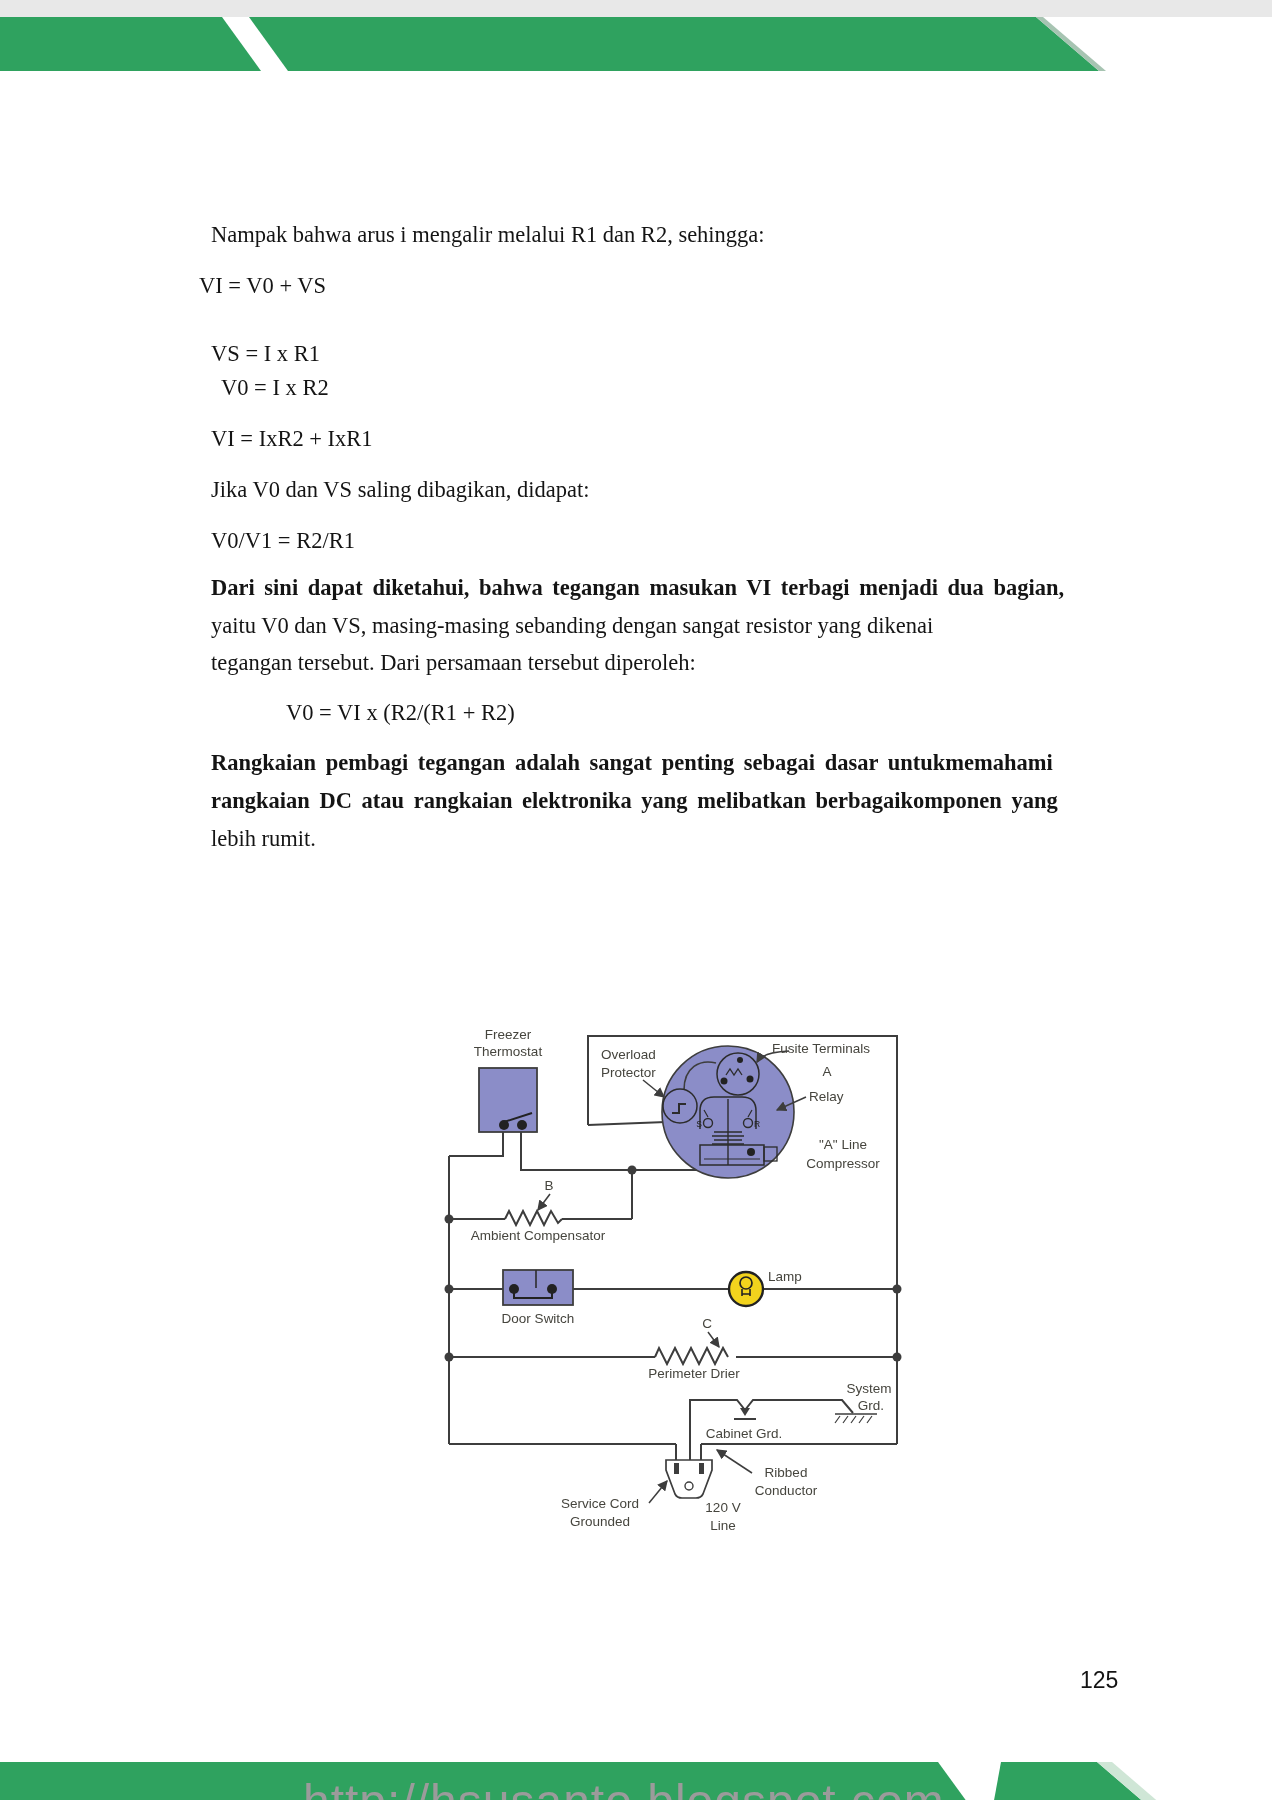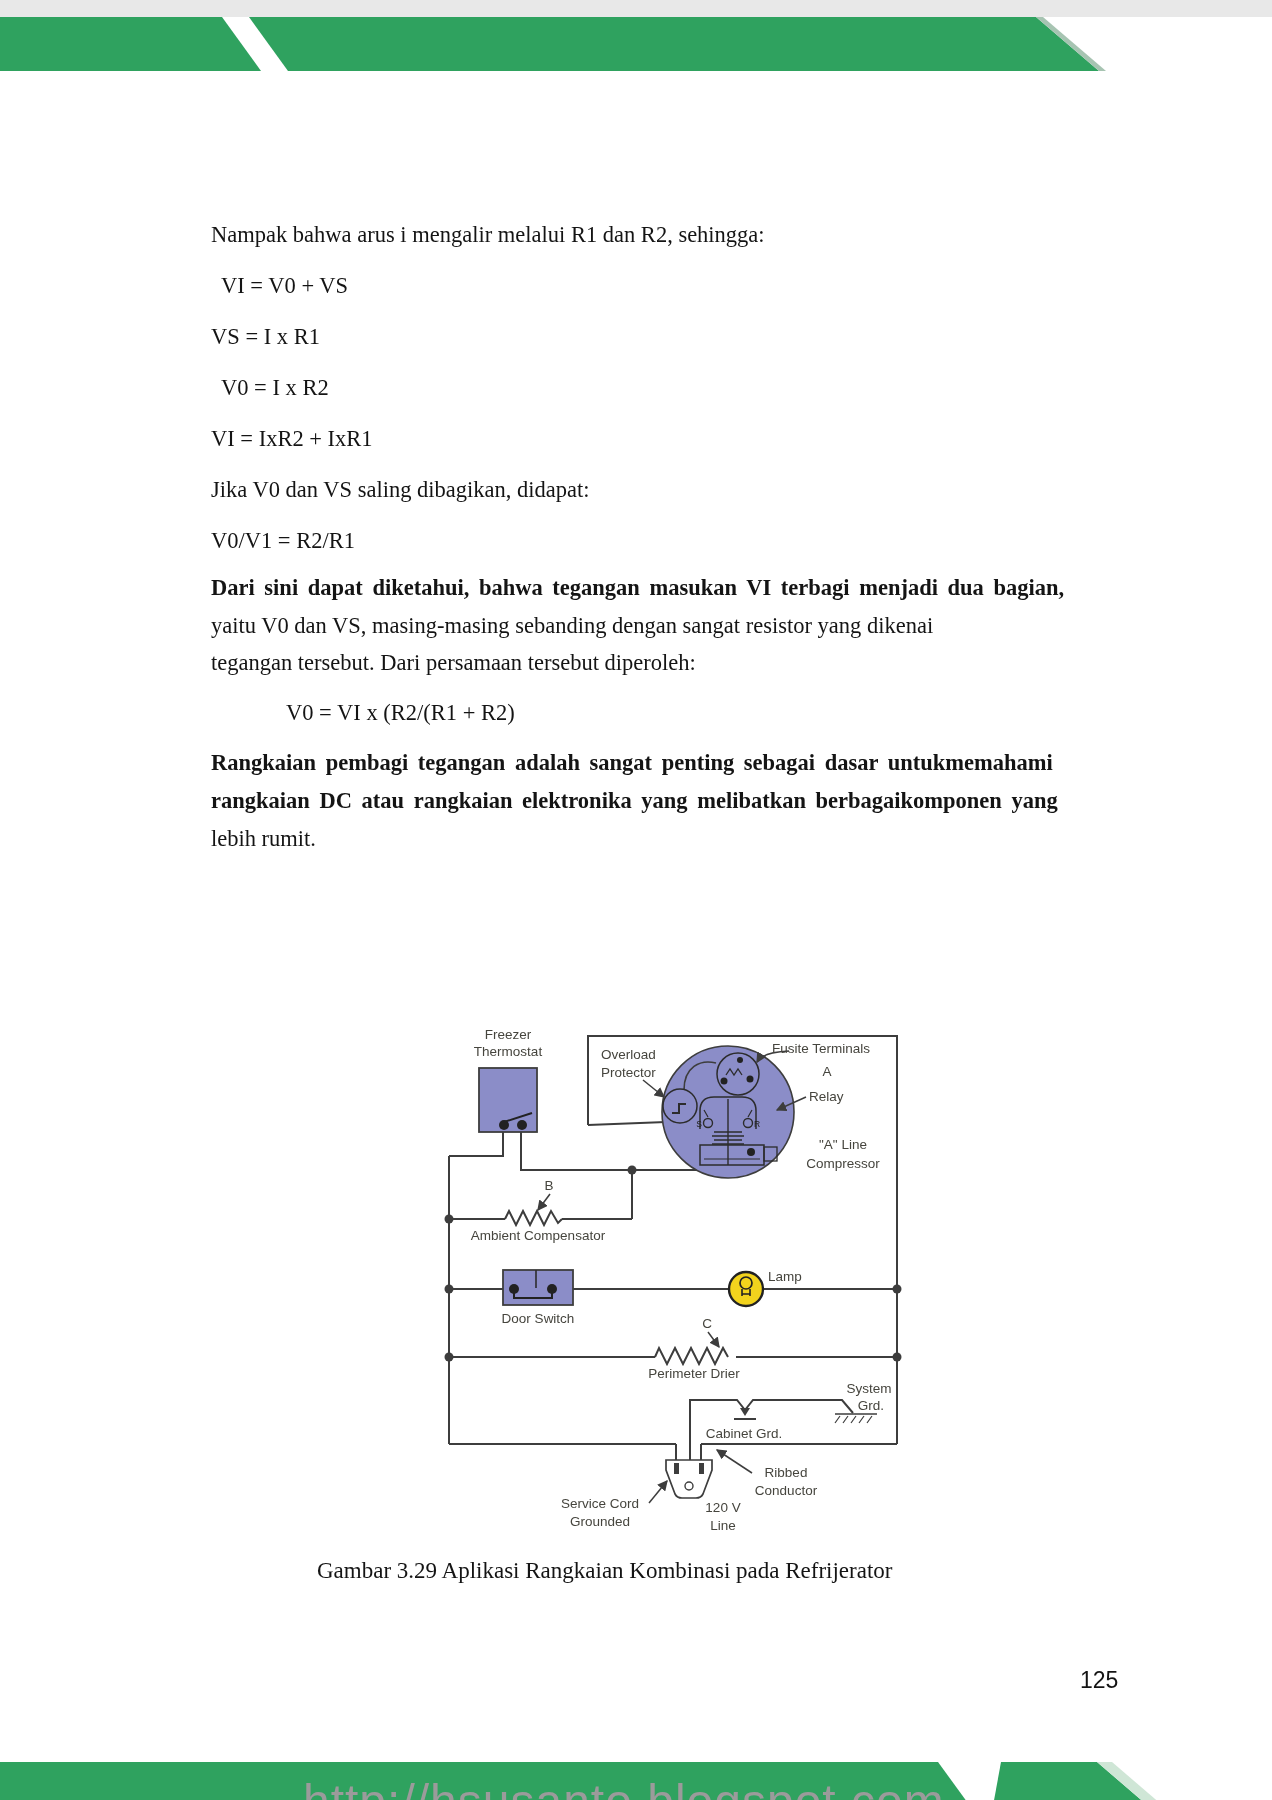--- a/index.html
+++ b/index.html
@@ -27,22 +27,22 @@
 <div class="page">
 
   <svg class="band band-top" width="1272" height="56" viewBox="0 0 1272 56">
     <polygon points="0,0 222,0 261,54 0,54" style="fill:var(--band_green)"></polygon>
     <polygon points="249,0 1036,0 1099,54 288,54" style="fill:var(--band_green)"></polygon>
     <polygon points="1036,0 1043,0 1106,54 1099,54" style="fill:var(--band_edge)"></polygon>
   </svg>
 
   <div>
     <div class="bline" style="left:211px;top:205px">Nampak bahwa arus i mengalir melalui R1 dan R2, sehingga:</div>
-    <div class="bline" style="left:221px;top:256px">VI = V0 + VS</div>
-    <div class="bline" style="left:211px;top:307px">VS = I x R1</div>
+    <div class="bline" style="left:199px;top:256px">VI = V0 + VS</div>
+    <div class="bline" style="left:211px;top:324px">VS = I x R1</div>
     <div class="bline" style="left:221px;top:358px">V0 = I x R2</div>
     <div class="bline" style="left:211px;top:409px">VI = IxR2 + IxR1</div>
     <div class="bline" style="left:211px;top:460px">Jika V0 dan VS saling dibagikan, didapat:</div>
     <div class="bline" style="left:211px;top:511px">V0/V1 = R2/R1</div>
     <div class="bline ws" style="left:211px;top:558px">Dari sini dapat diketahui, bahwa tegangan masukan VI terbagi menjadi dua bagian,</div>
     <div class="bline" style="left:211px;top:596px">yaitu V0 dan VS, masing-masing sebanding dengan sangat resistor yang dikenai</div>
     <div class="bline" style="left:211px;top:633px">tegangan tersebut. Dari persamaan tersebut diperoleh:</div>
     <div class="bline" style="left:286px;top:683px">V0 = VI x (R2/(R1 + R2)</div>
     <div class="bline ws" style="left:211px;top:733px">Rangkaian pembagi tegangan adalah sangat penting sebagai dasar untukmemahami</div>
     <div class="bline ws" style="left:211px;top:771px">rangkaian DC atau rangkaian elektronika yang melibatkan berbagaikomponen yang</div>
@@ -177,21 +177,20 @@
     <text x="871" y="1393" text-anchor="middle">Grd.</text>
     <text x="744" y="1421" text-anchor="middle">Cabinet Grd.</text>
     <text x="786" y="1460" text-anchor="middle">Ribbed</text>
     <text x="786" y="1478" text-anchor="middle">Conductor</text>
     <text x="600" y="1491" text-anchor="middle">Service Cord</text>
     <text x="600" y="1509" text-anchor="middle">Grounded</text>
     <text x="723" y="1495" text-anchor="middle">120 V</text>
     <text x="723" y="1513" text-anchor="middle">Line</text>
   </svg>
 
-  <div class="caption">Gambar 3.29 Aplikasi Rangkaian Kombinasi pada Refrijerator</div>
 
   <div class="pagenum">125</div>
 
   <svg class="band band-bottom" width="1272" height="55" viewBox="0 0 1272 55">
     <polygon points="0,0 938,0 978,55 0,55" style="fill:var(--band_green)"></polygon>
     <polygon points="1001,0 1097,0 1161,55 991,55" style="fill:var(--band_green)"></polygon>
     <polygon points="1097,0 1112,0 1176,55 1161,55" style="fill:var(--band_shadow)"></polygon>
   </svg>
 
   <div class="watermark">http://hsusanto.blogspot.com</div>

